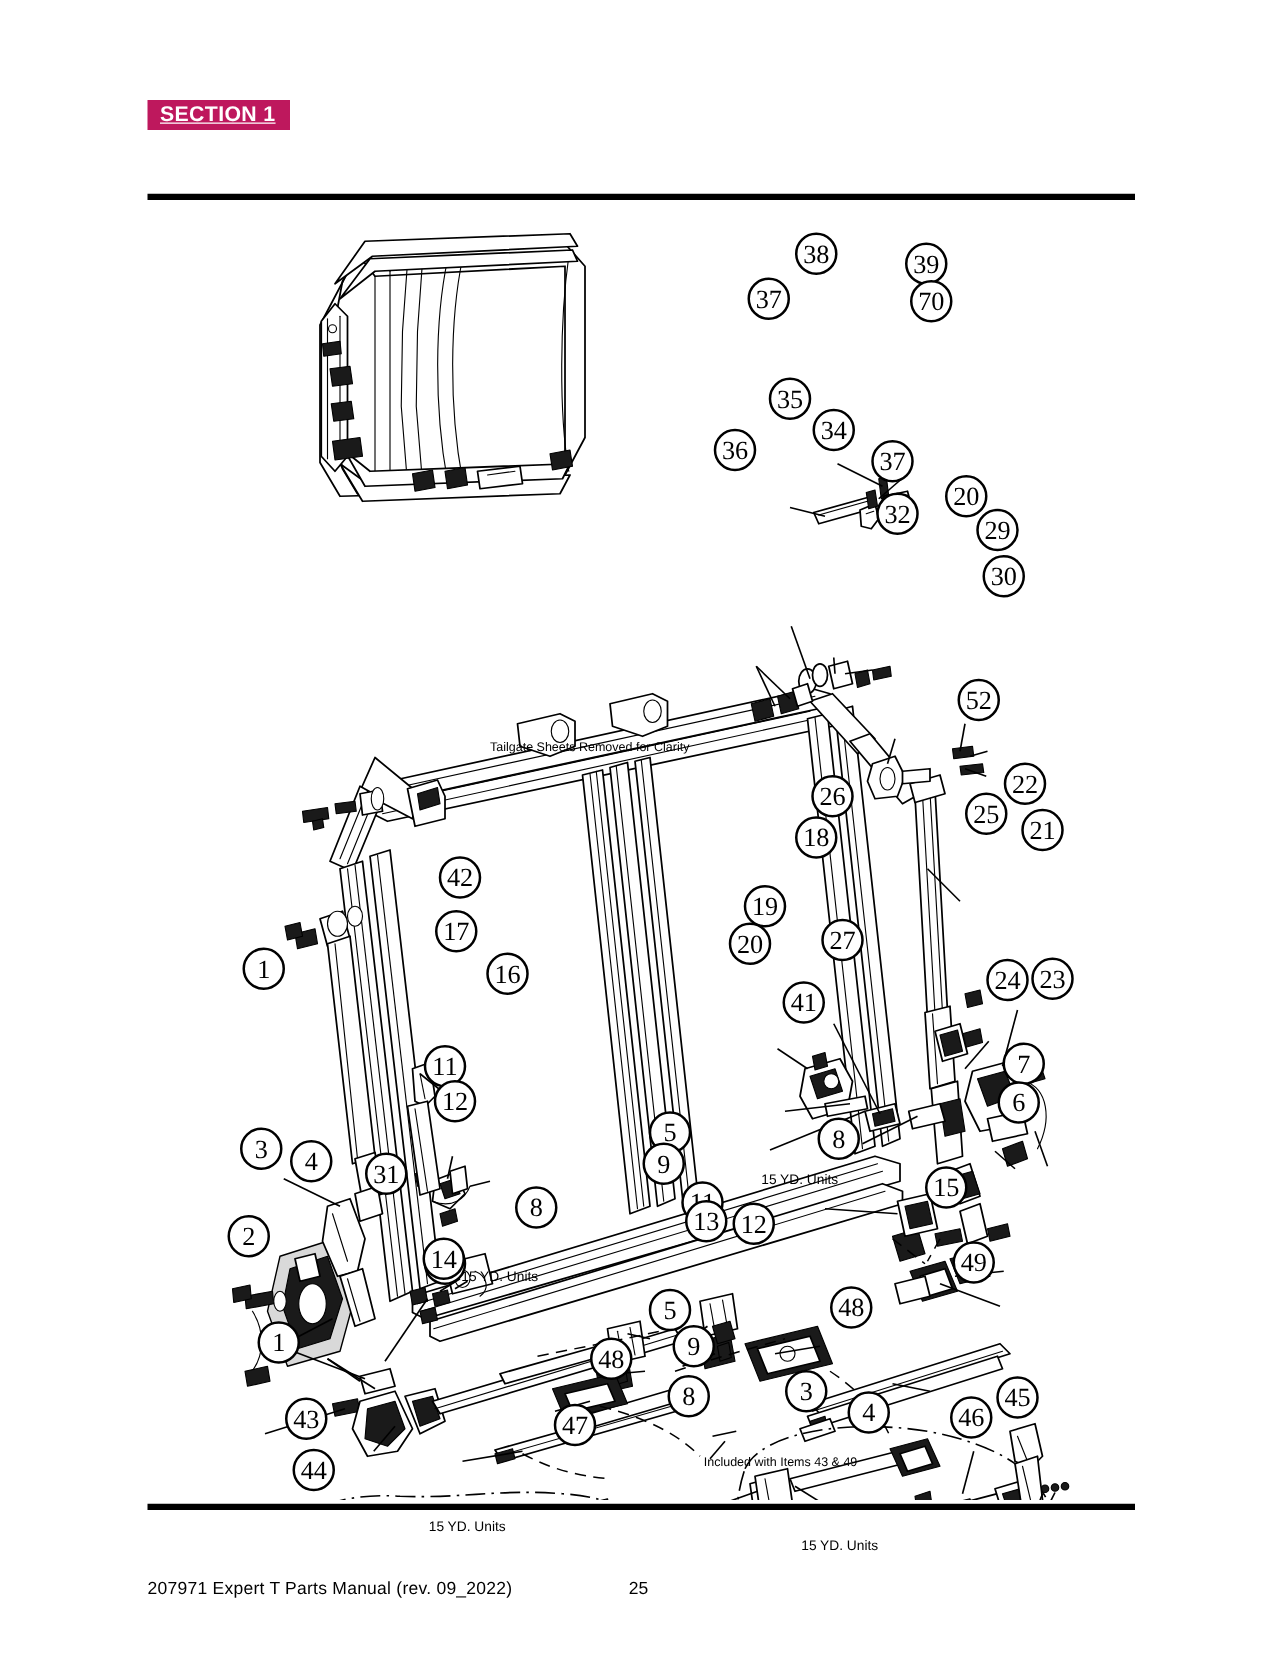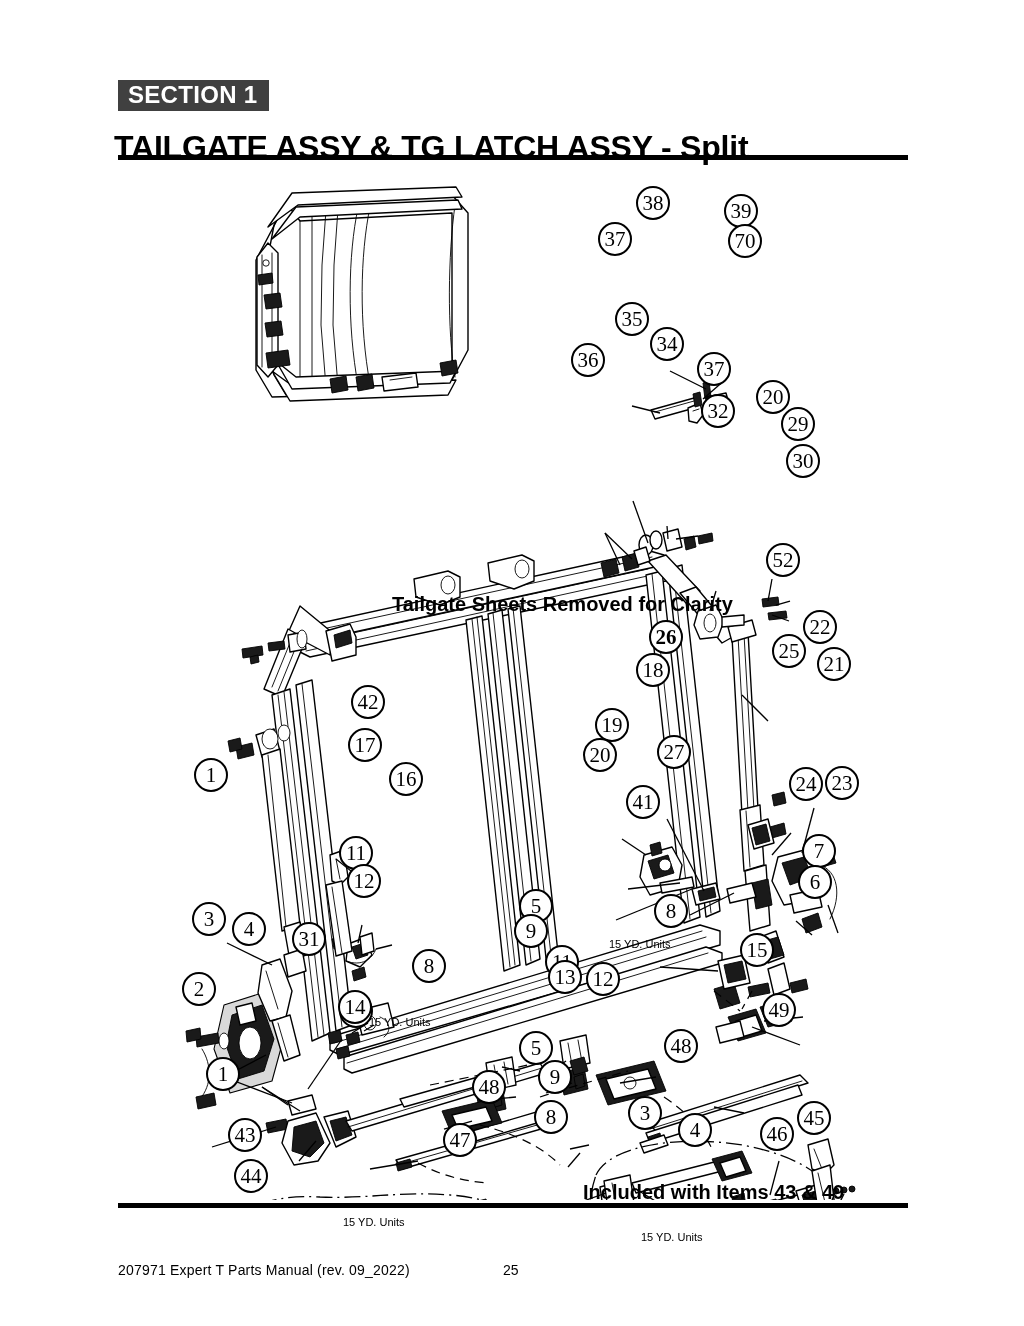--- a/index.html
+++ b/index.html
@@ -10,26 +10,27 @@
     font-family:"Liberation Sans", sans-serif;
     color:#000;
     position:relative;
     overflow:hidden;
   }
   .page{position:absolute;inset:0;}
 
   
   .section-badge{
     position:absolute;left:118px;top:80px;
-    background:#404040;color:#fff;
-    font-size:24px;font-weight:bold;
+    background:#be185d;color:#fff;
+    font-size:17px;font-weight:bold;
     letter-spacing:0.3px;
     padding:3px 12px 4px 10px;
     line-height:1;
     white-space:nowrap;
+    text-decoration:underline;
   }
   .page-title{
     position:absolute;left:114px;top:108px;
     font-size:32px;font-weight:bold;
     letter-spacing:-0.2px;
     white-space:nowrap;
   }
   .rule-top{
     position:absolute;left:118px;top:155px;
     width:790px;height:5px;background:#000;
@@ -65,40 +66,38 @@
     font-size:21px;
     line-height:1;
     font-family:"Liberation Serif", serif;
     box-sizing:border-box;
     z-index:6;
   }
 
   
   .note{
     position:absolute;
-    font-size:20px;
+    font-size:10px;
     white-space:nowrap;
     background:transparent;
     z-index:5;
-    font-weight:bold;
   }
   .note-sm{
     position:absolute;
     font-size:11px;
     white-space:nowrap;
     z-index:5;
   }
 </style>
 </head>
 <body>
 
 <div class="page">
 
   <div class="section-badge">SECTION  1</div>
-  <h1 class="page-title">TAILGATE ASSY &amp; TG LATCH ASSY - Split</h1>
   <div class="rule-top"></div>
 
   <div class="diagram">
     <svg width="1024" height="1035" viewBox="0 0 1024 1035" xmlns="http://www.w3.org/2000/svg">
       <defs>
         <style>
           .ln{fill:none;stroke:#000;stroke-width:1.4;stroke-linecap:round;stroke-linejoin:round;}
           .lnT{fill:none;stroke:#000;stroke-width:0.9;stroke-linecap:round;stroke-linejoin:round;}
           .fillw{fill:#fff;stroke:#000;stroke-width:1.4;stroke-linejoin:round;}
           .fillwT{fill:#fff;stroke:#000;stroke-width:0.9;stroke-linejoin:round;}
@@ -561,21 +560,21 @@
         <path d="M265 1176 L292 1158"></path>
         <path d="M446 1140 L384 1108"></path>
         <path d="M446 1140 L408 1126"></path>
 
         <path d="M556 1175 L508 1158"></path>
         <path d="M630 1160 L648 1130"></path>
       </g>
     </svg>
 
     <div class="note" style="left:392px;top:428px;">Tailgate Sheets Removed for Clarity</div>
-    <div class="note" style="left:583px;top:1000px;margin-top:16px;">Included with Items 43 &amp; 49</div>
+    <div class="note" style="left:563px;top:1000px;">Included with Items 43 &amp; 49</div>
 
     <div class="note-sm" style="left:609px;top:773px;">15 YD. Units</div>
     <div class="note-sm" style="left:369px;top:851px;">15 YD. Units</div>
     <div class="note-sm" style="left:343px;top:1051px;">15 YD. Units</div>
     <div class="note-sm" style="left:641px;top:1066px;">15 YD. Units</div>
 
     <div id="callout-layer">
         <div class="callout" style="left: 653px; top: 38px;">38</div>
         <div class="callout" style="left: 741px; top: 46px;">39</div>
         <div class="callout" style="left: 615px; top: 74px;">37</div>
@@ -583,21 +582,21 @@
         <div class="callout" style="left: 632px; top: 154px;">35</div>
         <div class="callout" style="left: 667px; top: 179px;">34</div>
         <div class="callout" style="left: 588px; top: 195px;">36</div>
         <div class="callout" style="left: 714px; top: 204px;">37</div>
         <div class="callout" style="left: 773px; top: 232px;">20</div>
         <div class="callout" style="left: 718px; top: 246px;">32</div>
         <div class="callout" style="left: 798px; top: 259px;">29</div>
         <div class="callout" style="left: 803px; top: 296px;">30</div>
         <div class="callout" style="left: 783px; top: 395px;">52</div>
         <div class="callout" style="left: 820px; top: 462px;">22</div>
-        <div class="callout" style="left: 666px; top: 472px; font-weight: bold;">26</div>
+        <div class="callout" style="left: 666px; top: 472px;">26</div>
         <div class="callout" style="left: 789px; top: 486px;">25</div>
         <div class="callout" style="left: 606px; top: 505px; margin-left: 30px;">18</div>
         <div class="callout" style="left: 834px; top: 499px;">21</div>
         <div class="callout" style="left: 368px; top: 537px;">42</div>
         <div class="callout" style="left: 612px; top: 560px;">19</div>
         <div class="callout" style="left: 365px; top: 580px;">17</div>
         <div class="callout" style="left: 600px; top: 590px;">20</div>
         <div class="callout" style="left: 674px; top: 587px;">27</div>
         <div class="callout" style="left: 211px; top: 610px;">1</div>
         <div class="callout" style="left: 406px; top: 614px;">16</div>

